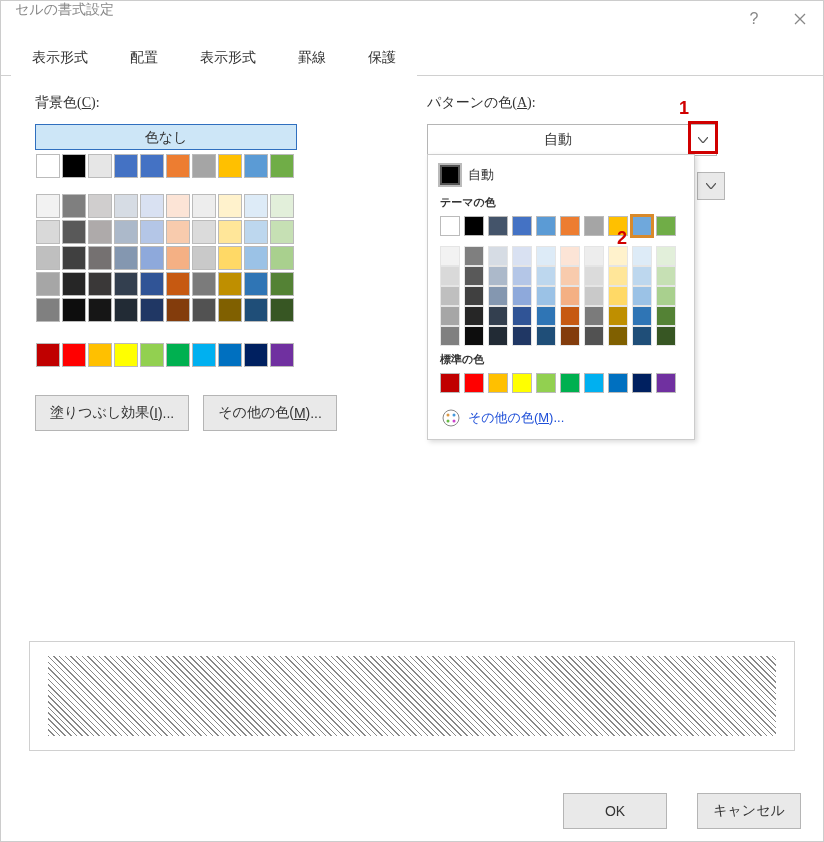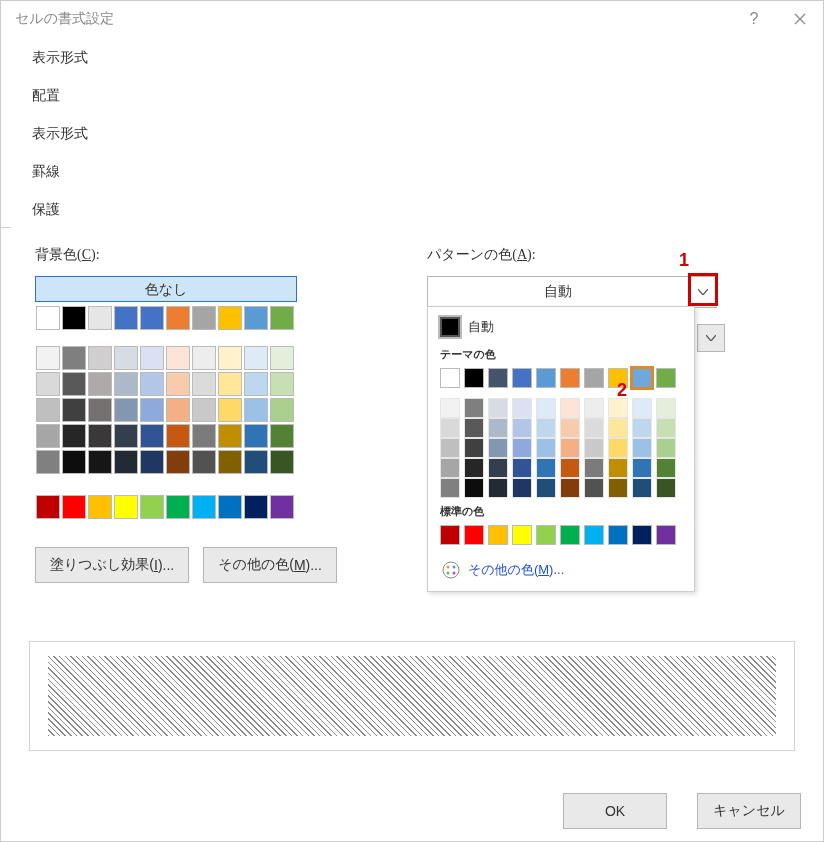--- a/index.html
+++ b/index.html
@@ -15,41 +15,40 @@
     height: 842px;
     border: 1px solid #ccc;
     display: flex;
     flex-direction: column;
     position: relative;
     background: #fff;
   }
   .titlebar {
     height: 36px;
     display: flex;
-    align-items: center;
+    align-items: flex-start;
     padding: 0 0 0 14px;
     color: #888;
     font-size: 14px;
     border-bottom: 0;
   }
   .titlebar .spacer { flex: 1; }
   .title-icn {
     width: 46px;
     height: 36px;
     display: flex;
     align-items: center;
     justify-content: center;
     color: #888;
     font-size: 16px;
   }
   .tabs {
     display: flex;
     border-bottom: 1px solid #d0d0d0;
     padding-left: 10px;
-    flex-direction: column;
   }
   .tab {
     padding: 10px 20px 9px 20px;
     color: #333;
     font-size: 14px;
     border: 1px solid transparent;
     border-bottom: none;
     position: relative;
     top: 1px;
     background: #fff;

